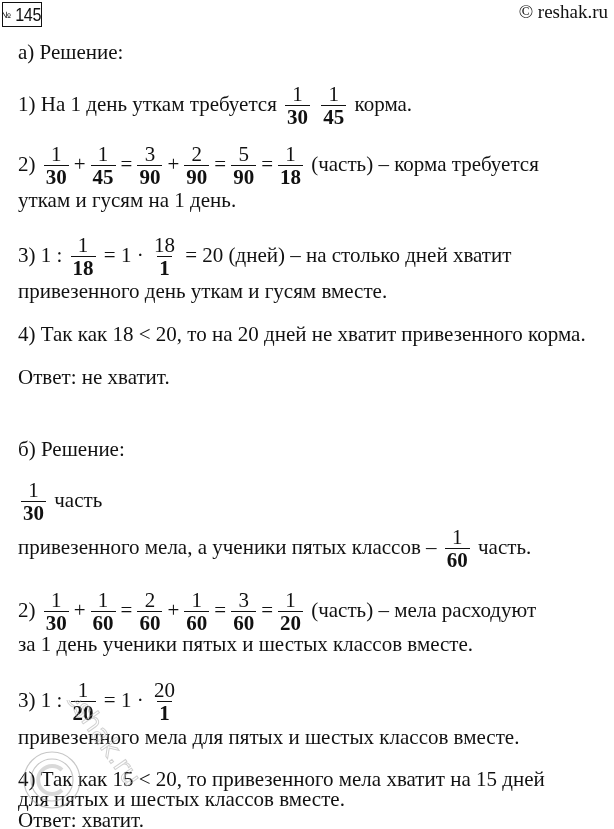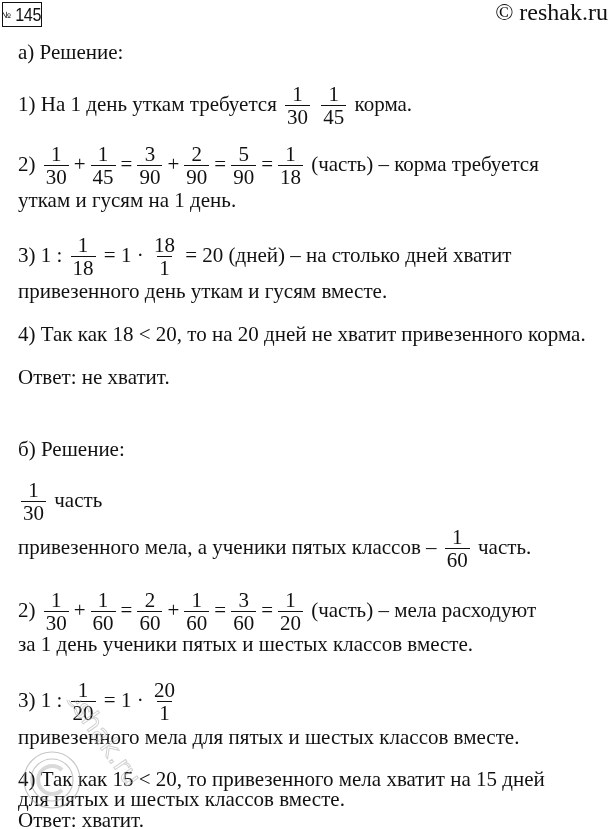--- a/index.html
+++ b/index.html
@@ -8,31 +8,31 @@
       font-family: "Liberation Serif", "DejaVu Serif", serif;
       font-size: 21px; color: #111;
     }
     .line { position: absolute; left: 18px; white-space: nowrap; line-height: 24px; }
     .frac {
       display: inline-flex; flex-direction: column; align-items: center;
       vertical-align: middle; margin: 0 3px; font-size: 21px; line-height: 22px;
       position: relative; top: -1px;
     }
     .frac .num { padding: 0 2px; }
-    .frac .den { border-top: 1.3px solid #111; padding: 0 2px; }
+    .frac .den { border-top: 1.3px solid #111; padding: 0 2px; font-weight: bold; }
     .op { margin: 0 2px; }
     .num-box {
       position: absolute; left: 2px; top: 2px; width: 40px; height: 25px;
       border: 1.5px solid #111; box-sizing: border-box;
       font-family: "Liberation Sans", "DejaVu Sans", sans-serif;
       display: flex; align-items: center; justify-content: center;
     }
     .num-box .sign { font-size: 9px; margin-right: 2px; }
     .num-box .n { font-size: 19px; letter-spacing: -0.5px; transform: scaleX(0.85); display: inline-block; }
-    .copyright { position: absolute; right: 6px; top: 0px; font-size: 24px; line-height: 24px; }
+    .copyright { position: absolute; right: 6px; top: 0px; font-size: 19px; line-height: 24px; }
     .watermark {
       position: absolute; left: 10px; top: 700px; width: 150px; height: 130px;
       pointer-events: none; opacity: 0.55;
     }
   </style>
 </head>
 <body>
 
 <div class="num-box">
   <span class="sign">№</span>

